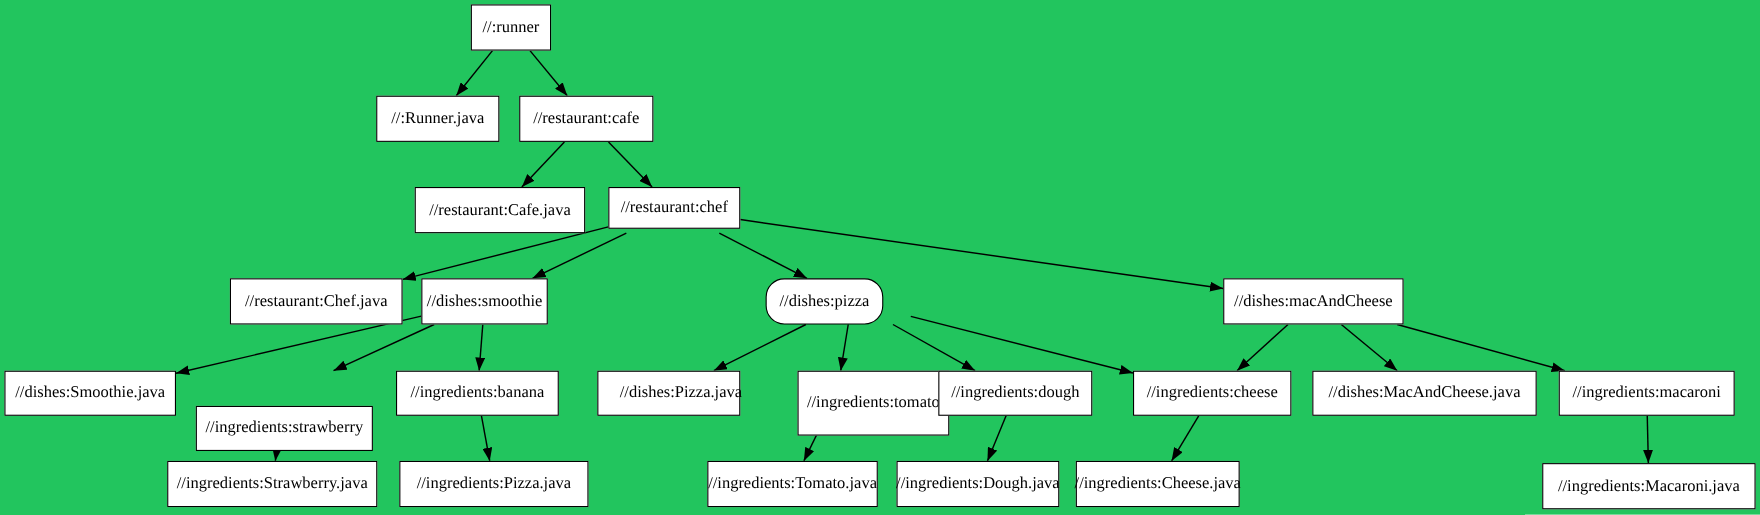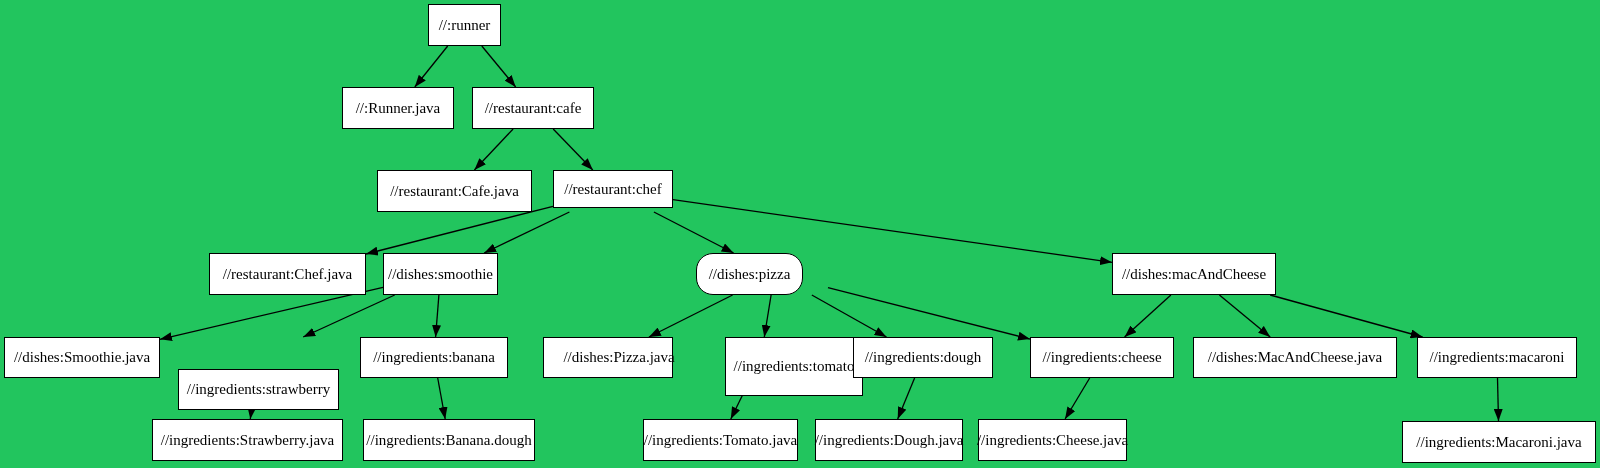--- a/index.html
+++ b/index.html
@@ -98,19 +98,19 @@
       <div class="node" style="left: 4px; top: 337px; width: 156px; height: 41px;">//dishes:Smoothie.java</div>
       <div class="node" style="left: 178px; top: 337px; width: 161px; height: 41px; margin-top: 32px;">//ingredients:strawberry</div>
       <div class="node" style="left: 360px; top: 337px; width: 148px; height: 41px;">//ingredients:banana</div>
       <div class="node" style="left: 543px; top: 337px; width: 130px; height: 41px; padding-left: 22px;">//dishes:Pizza.java</div>
       <div class="node" style="left: 680px; top: 337px; width: 138px; height: 59px; margin-left: 45px;">//ingredients:tomato</div>
       <div class="node" style="left: 853px; top: 337px; width: 140px; height: 41px;">//ingredients:dough</div>
       <div class="node" style="left: 1030px; top: 337px; width: 144px; height: 41px;">//ingredients:cheese</div>
       <div class="node" style="left: 1193px; top: 337px; width: 204px; height: 41px;">//dishes:MacAndCheese.java</div>
       <div class="node" style="left: 1417px; top: 337px; width: 160px; height: 41px;">//ingredients:macaroni</div>
       <div class="node" style="left: 152px; top: 419px; width: 191px; height: 42px;">//ingredients:Strawberry.java</div>
-      <div class="node" style="left: 363px; top: 419px; width: 172px; height: 42px;">//ingredients:Banana.dough</div>
+      <div class="node" style="left: 363px; top: 419px; width: 172px; height: 42px;">//ingredients:Pizza.java</div>
       <div class="node" style="left: 643px; top: 419px; width: 155px; height: 42px;">//ingredients:Tomato.java</div>
       <div class="node" style="left: 815px; top: 419px; width: 148px; height: 42px;">//ingredients:Dough.java</div>
       <div class="node" style="left: 978px; top: 419px; width: 149px; height: 42px;">//ingredients:Cheese.java</div>
       <div class="node" style="left: 1402px; top: 421px; width: 194px; height: 42px;">//ingredients:Macaroni.java</div>
     </div>
 </div>
 
 </body></html>

